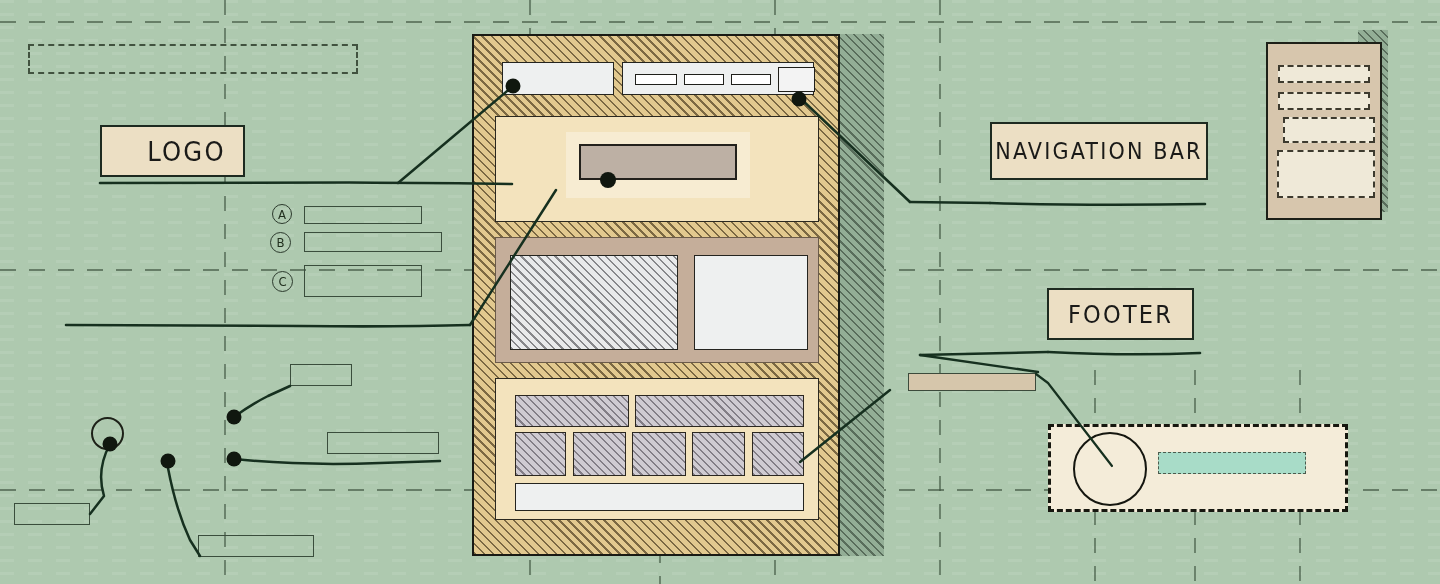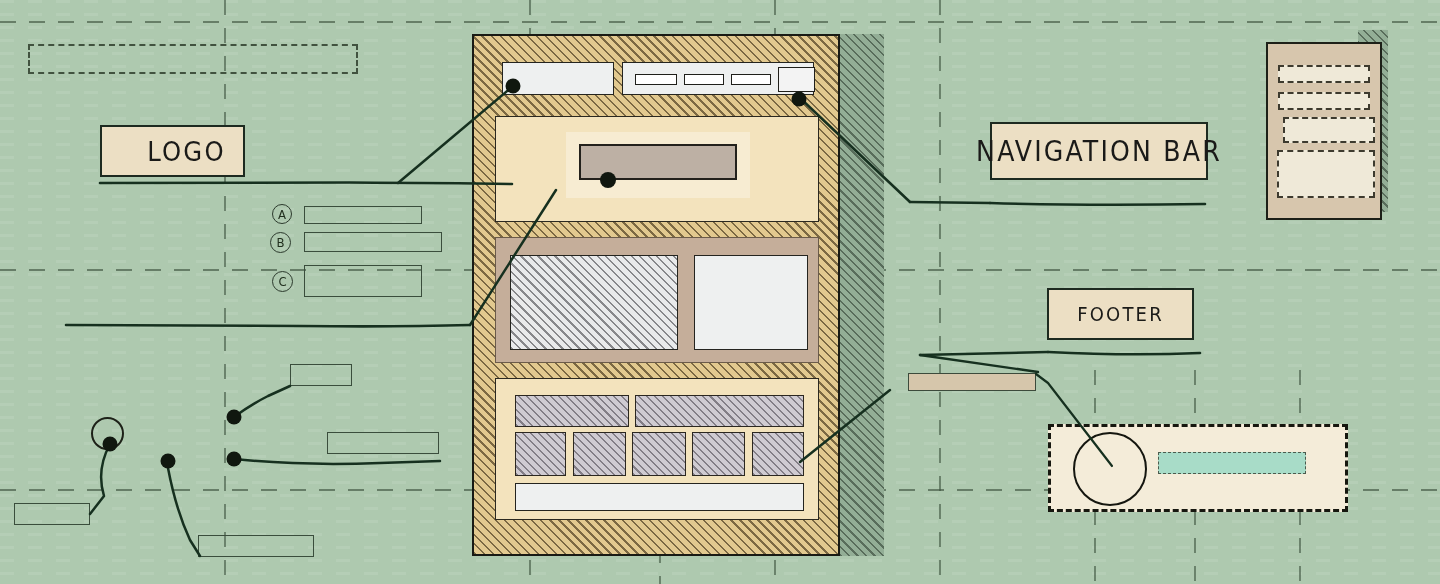--- a/index.html
+++ b/index.html
@@ -168,25 +168,25 @@
   </div>
   <div class="abs ghost-box" style="left:304px;top:265px;width:118px;height:32px;"></div>
 
   <div class="abs ghost-box" style="left:290px;top:364px;width:62px;height:22px;"></div>
   <div class="abs ghost-box" style="left:327px;top:432px;width:112px;height:22px;"></div>
   <div class="abs ghost-box" style="left:14px;top:503px;width:76px;height:22px;"></div>
   <div class="abs ghost-box" style="left:198px;top:535px;width:116px;height:22px;"></div>
 
   <div class="abs pill-circle" style="left:91px;top:417px;width:33px;height:33px;"></div>
 
-  <div class="abs label-box" style="left:990px;top:122px;width:218px;height:58px;font-size:28px;">
+  <div class="abs label-box" style="left:990px;top:122px;width:218px;height:58px;font-size:23px;">
     <span>NAVIGATION BAR</span>
   </div>
 
-  <div class="abs label-box" style="left:1047px;top:288px;width:147px;height:52px;font-size:20px;">
+  <div class="abs label-box" style="left:1047px;top:288px;width:147px;height:52px;font-size:25px;">
     <span>FOOTER</span>
   </div>
 
   <div class="abs tan-bar" style="left:908px;top:373px;width:128px;height:18px;"></div>
 
   <div class="abs wf-shadow" style="left:1358px;top:30px;width:30px;height:182px;"></div>
   <div class="abs card-stack" style="left:1266px;top:42px;width:116px;height:178px;">
     <div class="abs card-slot" style="left:10px;top:21px;width:92px;height:18px;"></div>
     <div class="abs card-slot" style="left:10px;top:48px;width:92px;height:18px;"></div>
     <div class="abs card-slot" style="left:15px;top:73px;width:92px;height:26px;"></div>

